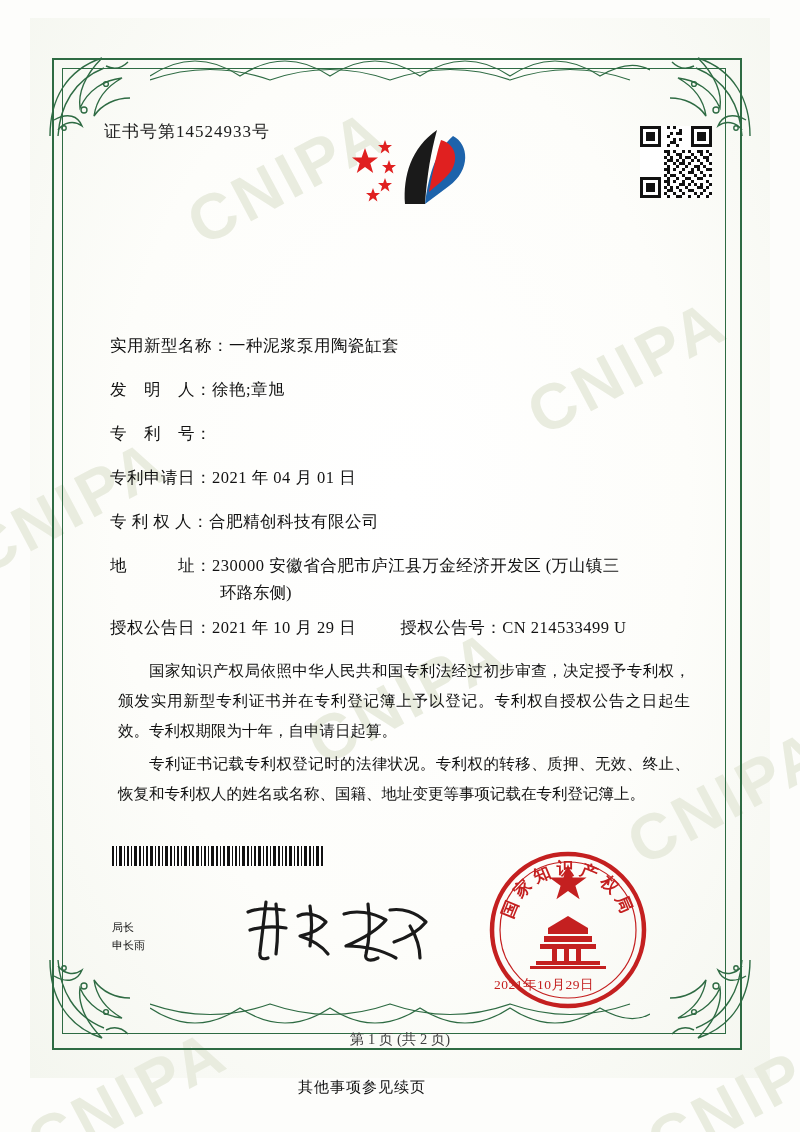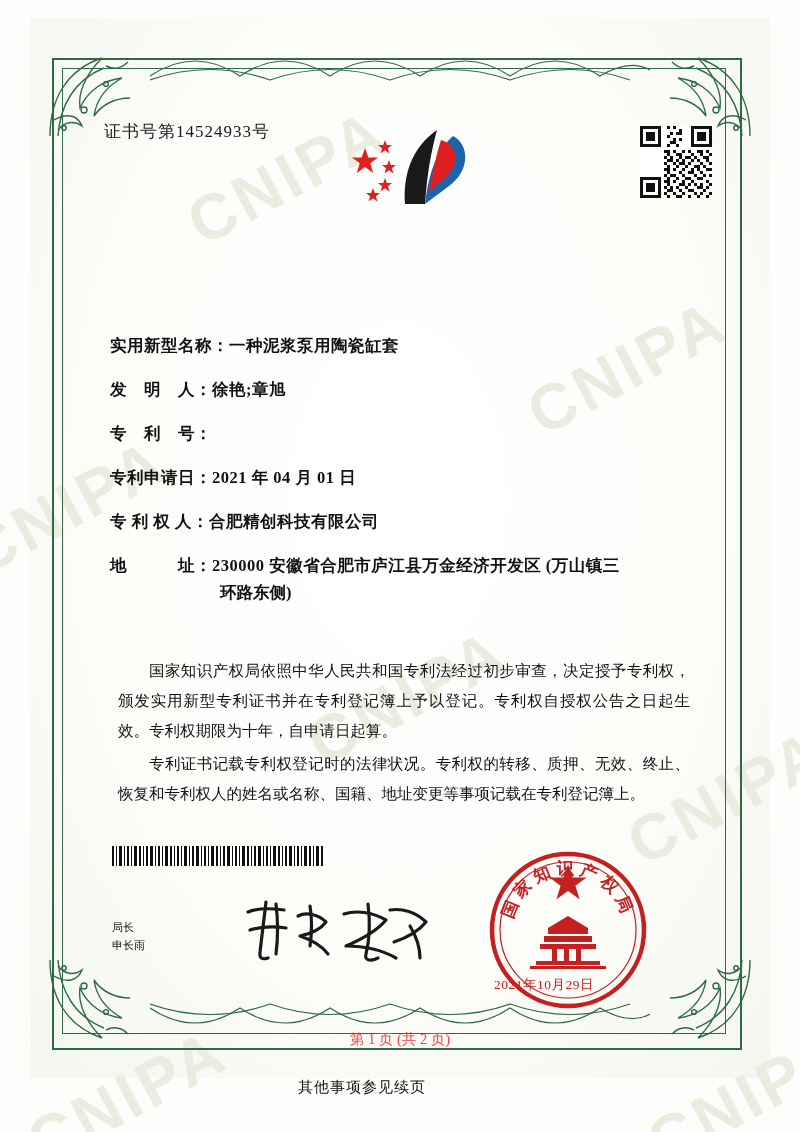--- a/index.html
+++ b/index.html
@@ -112,21 +112,20 @@
     font-weight: 700;
     letter-spacing: 7px;
     color: #111;
   }
 
   
   .fields {
     position: absolute;
     left: 110px; top: 334px;
     width: 590px;
-    font-weight: bold;
   }
   .frow {
     display: flex;
     align-items: flex-start;
     margin-bottom: 20px;
     font-size: 16.5px;
     color: #111;
     line-height: 1.45;
   }
   .flabel {
@@ -199,21 +198,21 @@
     letter-spacing: 0.5px;
   }
 
   
   .page-no {
     position: absolute;
     left: 0; top: 1030px;
     width: 800px;
     text-align: center;
     font-size: 14.5px;
-    color: #ef4444;
+    color: #404040;
   }
   .footnote {
     position: absolute;
     left: 0; top: 1078px;
     width: 724px;
     text-align: center;
     font-size: 15px;
     color: #111;
     letter-spacing: 1px;
   }
@@ -464,20 +463,27 @@
       </div>
       <div class="frow">
         <span class="flabel">专 利 权 人：</span>
         <span class="fvalue">合肥精创科技有限公司</span>
       </div>
       <div class="frow">
         <span class="flabel">地　　　址：</span>
         <span class="fvalue">230000 安徽省合肥市庐江县万金经济开发区 (万山镇三</span>
       </div>
       <div class="addr-cont">环路东侧)</div>
+      <div class="frow two-col">
+        <span class="flabel">授权公告日：</span>
+        <span class="fvalue">2021 年 10 月 29 日</span>
+        <span class="spacer"></span>
+        <span class="flabel">授权公告号：</span>
+        <span class="fvalue">CN 214533499 U</span>
+      </div>
     </div>
 
   <div class="paras" id="paras-container">
       <p>国家知识产权局依照中华人民共和国专利法经过初步审查，决定授予专利权，颁发实用新型专利证书并在专利登记簿上予以登记。专利权自授权公告之日起生效。专利权期限为十年，自申请日起算。</p>
       <p>专利证书记载专利权登记时的法律状况。专利权的转移、质押、无效、终止、恢复和专利权人的姓名或名称、国籍、地址变更等事项记载在专利登记簿上。</p>
     </div>
 
   <div class="barcode">
     <svg width="212" height="20" viewBox="0 0 212 20" shape-rendering="crispEdges">
       <rect width="212" height="20" fill="#ffffff"></rect>

